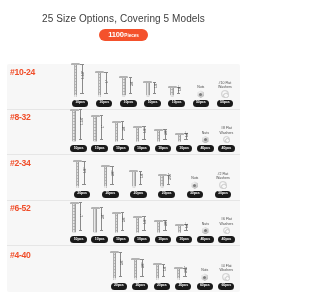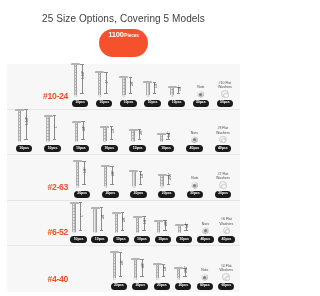--- a/index.html
+++ b/index.html
@@ -17,21 +17,21 @@
     font-size: 14.2px; font-weight: bold; color: #F04E2A;
     letter-spacing: -0.3px; line-height: 16px; white-space: nowrap;
   }
   .subtitle {
     font-size: 10px; color: #3d3d3d; margin-top: 6px; line-height: 9px;
     letter-spacing: 0.1px;
   }
   .badge-wrap { margin-top: 6px; display: flex; justify-content: center; }
   .badge {
     background: #F4512C; color: #fff; border-radius: 999px;
-    padding: 2px 9px 18px 9px; display: inline-flex; align-items: baseline;
+    padding: 2px 9px 2px 9px; display: inline-flex; align-items: baseline;
     line-height: 1;
   }
   .badge-num { font-size: 7.6px; font-weight: bold; letter-spacing: -0.2px; }
   .badge-unit { font-size: 4.6px; font-weight: bold; margin-left: 0.5px; }
 
   
   .card {
     position: absolute; left: 7px; top: 64px; width: 233px; height: 228px;
     background: #F7F7F7; border-radius: 2px;
   }
@@ -39,21 +39,21 @@
     position: relative; display: flex; align-items: flex-end;
     height: 45.5px; padding: 0 3px 0 3px;
     border-bottom: 0.7px solid #e6e6e6;
   }
   .row:last-child { border-bottom: none; gap: 40px; }
 
   .model {
     width: 58px; flex: 0 0 58px;
     font-size: 8.6px; font-weight: bold; color: #F04E2A;
     letter-spacing: -0.3px; white-space: nowrap;
-    padding-bottom: 8px; text-align: right;
+    padding-bottom: 32px; text-align: left;
   }
 
   .items { flex: 1; display: flex; align-items: flex-end; height: 100%; }
   .item {
     flex: 1 1 0; display: flex; flex-direction: column;
     align-items: center; justify-content: flex-end; height: 100%;
     padding-bottom: 2px; position: relative;
   }
 
   
@@ -240,20 +240,21 @@
           </div>
           <div class="item">
             <div class="partlabel">#10 Flat
 Washers</div>
             <div class="washer"></div>
             <div class="pill">50pcs</div>
           </div>
         </div>
       </div>
       <div class="row">
+        <div class="model">#8-32</div>
         <div class="items">
           <div class="item">
             <div class="gfx">
               <div class="screwbox">
                 <div class="screw">
                   <div class="head"></div>
                   <div class="shaft" style="height: 30px;"></div>
                   <div class="tip"></div>
                 </div>
                 <div class="dim" style="height: 35px;">
@@ -363,21 +364,21 @@
           </div>
           <div class="item">
             <div class="partlabel">#8 Flat
 Washers</div>
             <div class="washer"></div>
             <div class="pill">40pcs</div>
           </div>
         </div>
       </div>
       <div class="row">
-        <div class="model">#2-63</div>
+        <div class="model">#2-34</div>
         <div class="items">
           <div class="item">
             <div class="gfx">
               <div class="screwbox">
                 <div class="screw">
                   <div class="head"></div>
                   <div class="shaft" style="height: 24px;"></div>
                   <div class="tip"></div>
                 </div>
                 <div class="dim" style="height: 29px;">

